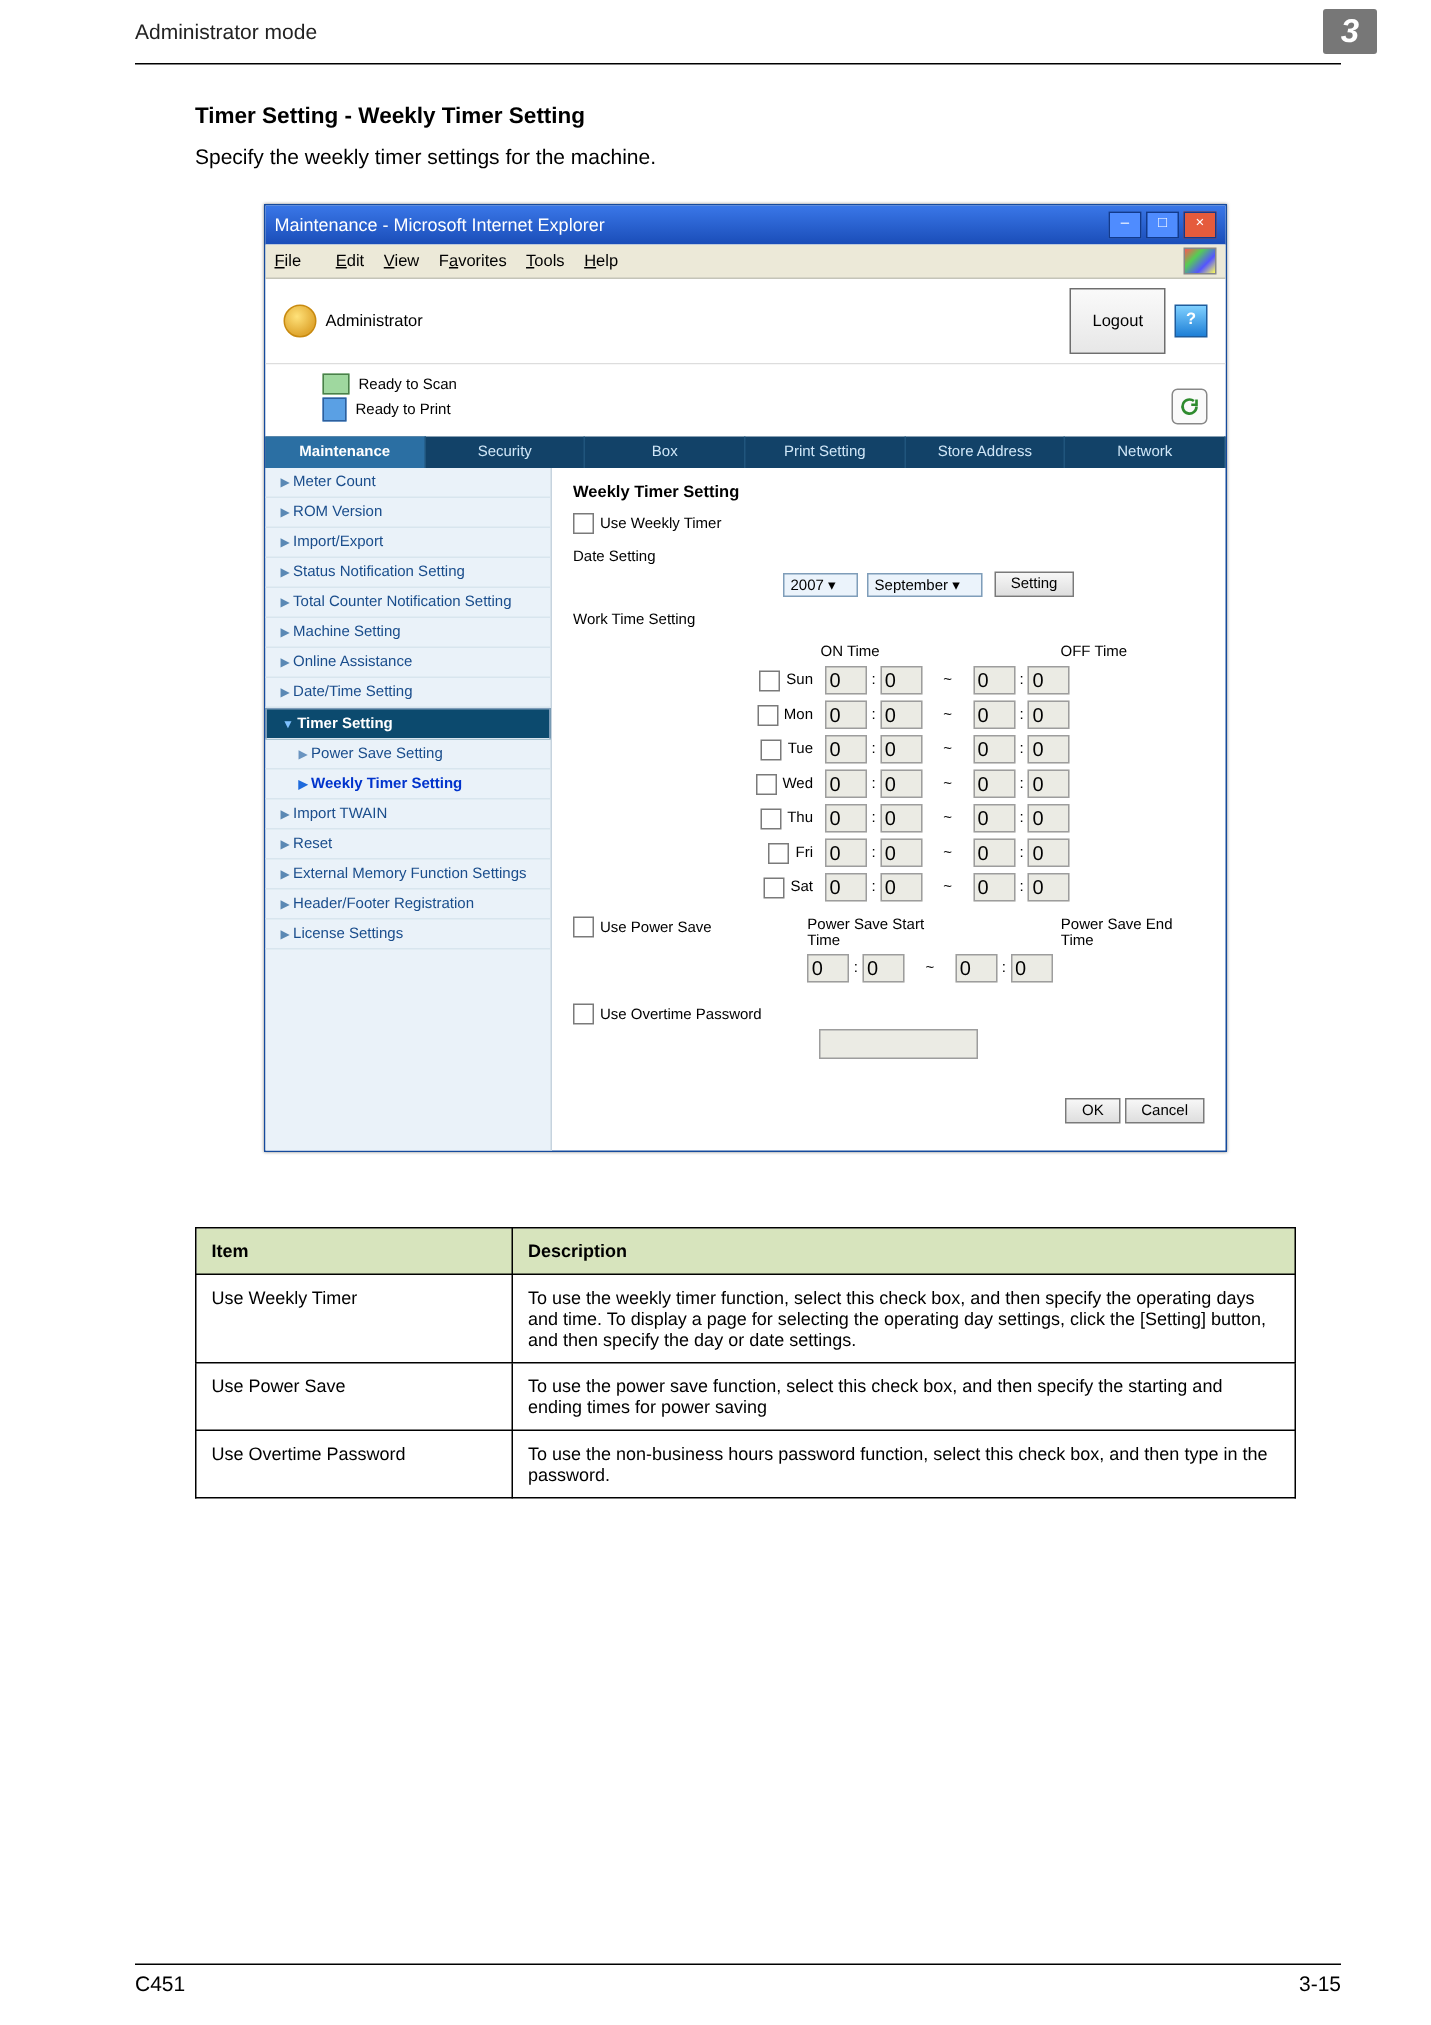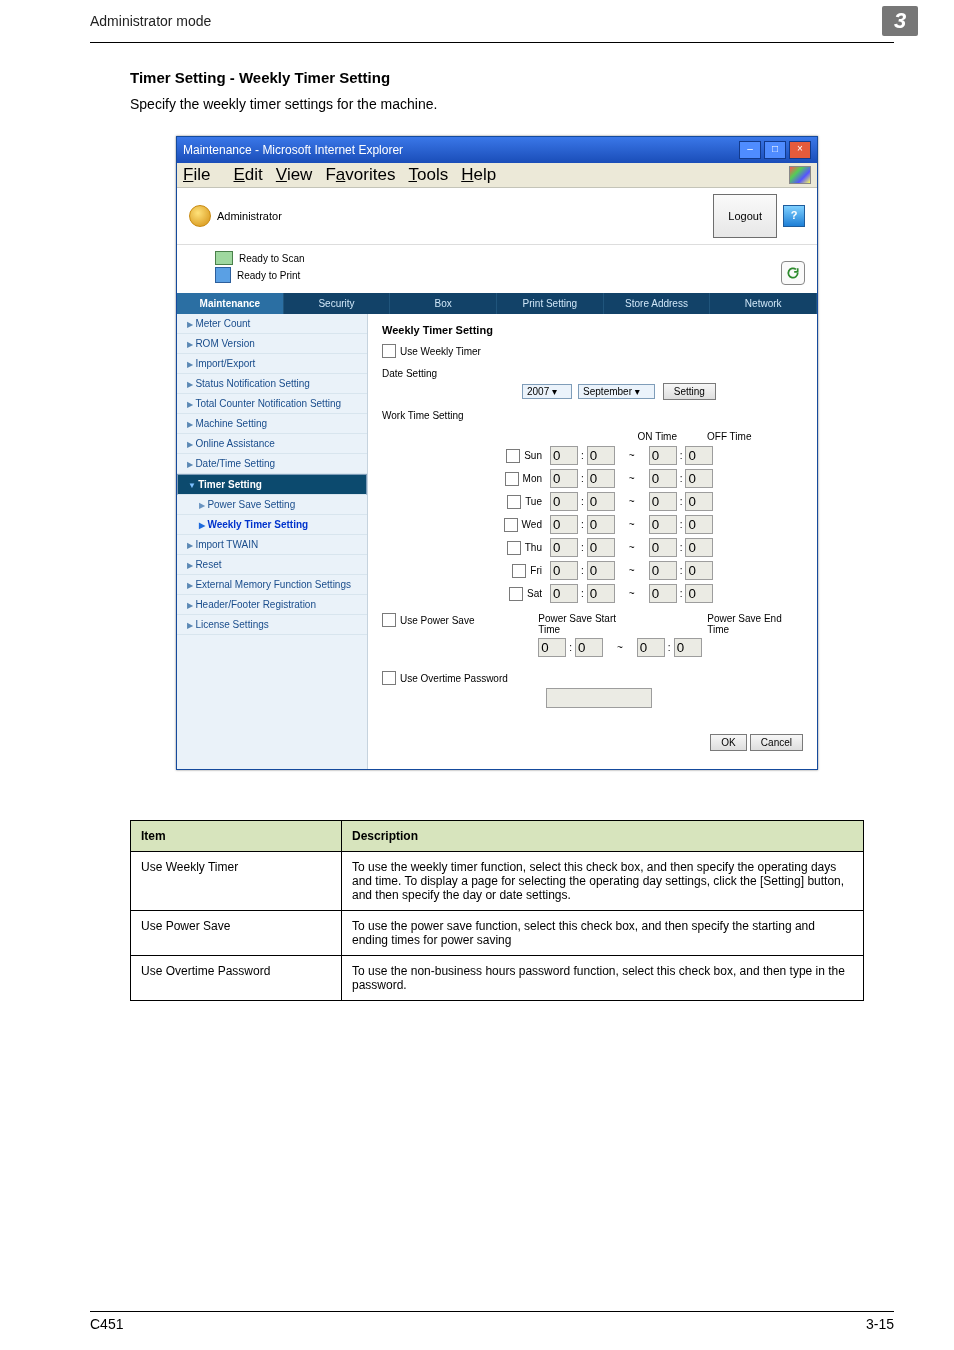--- a/index.html
+++ b/index.html
@@ -13,21 +13,21 @@
   .doc-body { padding:26px 90px 0 130px; }
   .h2 { font-weight:bold; font-size:15px; margin-bottom:10px; }
   .para { font-size:14px; margin-bottom:24px; }
   
   .ie-window { width:640px; margin:0 auto 50px auto; border:1px solid #154a9c; font-size:11px; background:#fff; box-shadow:0 0 2px rgba(0,0,0,0.5);}
   .ie-title { background:linear-gradient(to bottom,#3a77e8,#1a4db8); color:#fff; padding:4px 6px; display:flex; justify-content:space-between; align-items:center; font-size:12px;}
   .ie-title .wb { display:flex; gap:3px; }
   .ie-title .wb div { width:20px; height:16px; background:#4f8cff; border:1px solid #123a8c; text-align:center; line-height:14px; color:#fff; font-size:10px; }
   .ie-title .wb .close { background:#e55b3c; }
   .ie-menu { background:#ece9d8; border-bottom:1px solid #c4c4b8; padding:2px 6px; display:flex; justify-content:space-between; align-items:center;}
-  .ie-menu .items span { margin-right:10px; font-size:17px; }
+  .ie-menu .items span { margin-right:10px; font-size:11px; }
   .ie-menu .items span u { text-decoration:underline; }
   .ie-menu .flag { width:20px; height:16px; background:linear-gradient(135deg,#f55,#5c5,#55f,#ff5); border:1px solid #888;}
   
   .uhead { background:#fff; display:flex; align-items:center; padding:6px 12px; border-bottom:1px solid #ddd;}
   .uhead .ico-user { width:20px; height:20px; border-radius:50%; background:radial-gradient(circle at 40% 35%,#ffe27a,#e0a730 70%); border:1px solid #c88a10; margin-right:6px;}
   .uhead .spacer { flex:1; }
   .logout-btn { background:linear-gradient(to bottom,#fafafa,#e7e7e7); border:1px solid #6e6e6e; padding:15px 14px; font-size:11px; margin-right:6px; }
   .help-btn { width:20px; height:20px; background:linear-gradient(to bottom,#7fd0ff,#1e7fd6); color:#fff; border:1px solid #1e5c9c; text-align:center; line-height:18px; font-weight:bold;}
   .statuses { background:#fff; padding:4px 12px 8px 38px; display:flex; justify-content:space-between; align-items:flex-end;}
   .statuses .lines .ln { display:flex; align-items:center; gap:6px; font-size:10px; margin:2px 0;}
@@ -52,21 +52,21 @@
   .side a.sub.selsub::before{ content:"▶ "; color:#1e6adc;}
   .main { flex:1; padding:8px 14px 18px 14px; }
   .main h4 { font-size:11px; font-weight:bold; margin:2px 0 8px 0;}
   .row { display:flex; align-items:center; margin:3px 0; font-size:10px;}
   .row.lbl-only { margin:10px 0 4px 0; }
   .lbl { width:140px; }
   .chk { width:12px; height:12px; border:1px solid #7a7a7a; background:#fff; margin-right:4px;}
   .sel { border:1px solid #7f9db9; background:#ebf3fb; padding:1px 14px 1px 4px; font-size:10px;}
   .btn { background:linear-gradient(to bottom,#f7f7f7,#dedede); border:1px solid #7a7a7a; padding:2px 10px; font-size:10px;}
   .hdrrow { display:flex; font-size:10px; margin:10px 0 2px 165px;}
-  .hdrrow .c1{ width:130px;text-align:right;} .hdrrow .c2{ width:30px;} .hdrrow .c3{}
+  .hdrrow .c1{ width:130px;} .hdrrow .c2{ width:30px;} .hdrrow .c3{}
   .dayrow { display:flex; align-items:center; font-size:10px; margin:4px 0;}
   .dayrow .dlbl { width:160px; display:flex; align-items:center; justify-content:flex-end; padding-right:8px;}
   .tbox { width:22px; border:1px solid #9d9d9d; background:#ebebe4; height:15px; }
   .sep { padding:0 3px; }
   .tilde { padding:0 14px; }
   .psrow { display:flex; align-items:flex-start; font-size:10px; margin-top:10px; }
   .psrow .pslbl { width:160px; display:flex; align-items:center; }
   .pwdbox { width:100px; height:16px; border:1px solid #9d9d9d; background:#ebebe4; margin-left:4px;}
   .btnrow { text-align:right; margin-top:26px;}
   

